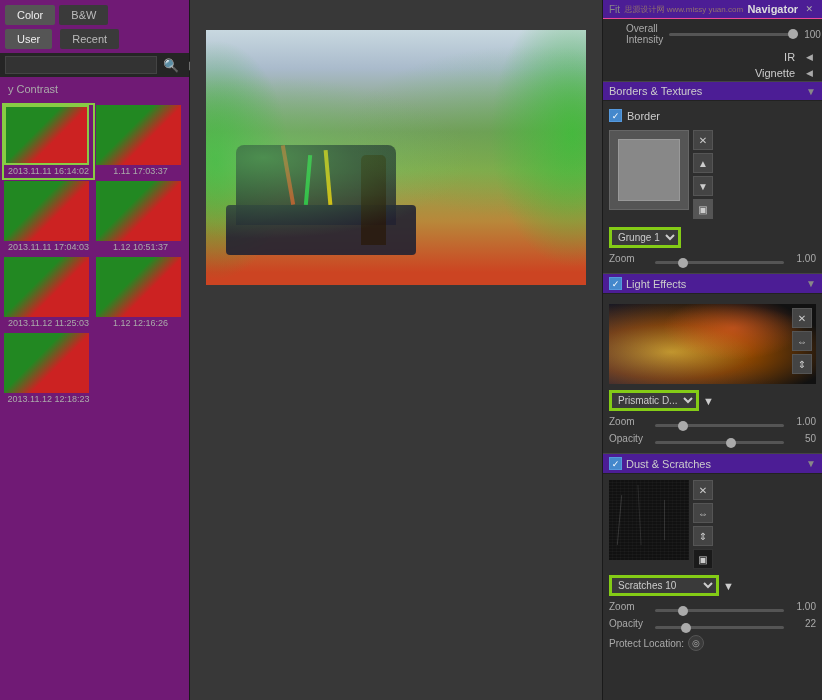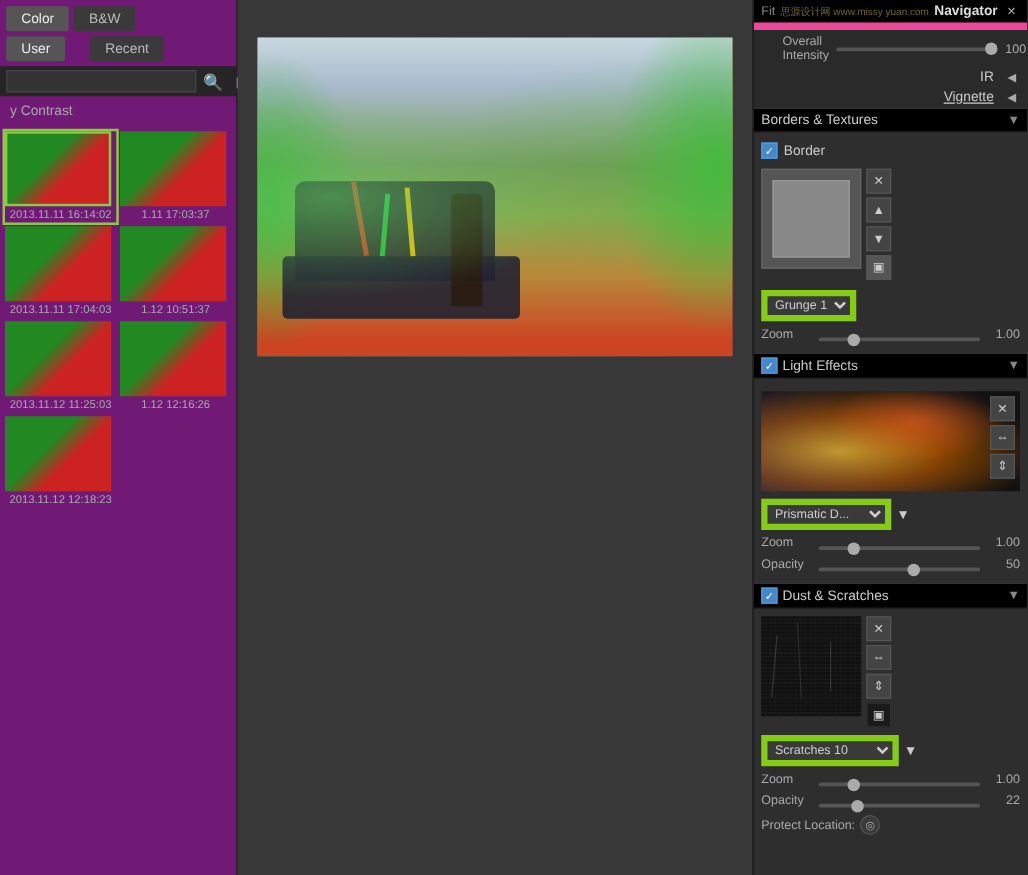--- a/index.html
+++ b/index.html
@@ -39,21 +39,21 @@
       border-radius: 2px;
     }
     .tab-btn.active {
       background: #555;
       color: #eee;
     }
 
     .second-tab-row {
       display: flex;
       padding: 4px 5px;
-      gap: 20px;
+      gap: 8px;
     }
 
     .search-row {
       display: flex;
       align-items: center;
       padding: 3px 5px;
       gap: 3px;
       background: #252525;
     }
     .search-input {
@@ -144,22 +144,22 @@
       display: flex;
       flex-direction: column;
       overflow-y: auto;
     }
 
     .nav-bar {
       display: flex;
       align-items: center;
       justify-content: space-between;
       padding: 3px 6px;
-      background: #000000;
-      border-bottom: 6px solid #ec4899;
+      background: #4c1d95;
+      border-bottom: 1px solid #ec4899;
     }
 
     .nav-title {
       font-size: 11px;
       color: #ddd;
       font-weight: bold;
     }
 
     .overall-row {
       display: flex;
@@ -167,21 +167,21 @@
       padding: 4px 6px;
       gap: 6px;
       background: #2a2a2a;
     }
 
     .section-header {
       display: flex;
       align-items: center;
       justify-content: space-between;
       padding: 3px 6px;
-      background: #000000;
+      background: #4c1d95;
       border-top: 1px solid #444;
       border-bottom: 1px solid #222;
       cursor: pointer;
     }
 
     .section-label {
       font-size: 11px;
       color: #ccc;
     }
 
@@ -246,21 +246,21 @@
 
     .dropdown-row {
       display: flex;
       align-items: center;
       gap: 4px;
       padding: 2px 0;
     }
 
     .mini-select {
       background: #3a3a3a;
-      border: 5px solid #84cc16;
+      border: 3px solid #84cc16;
       color: #ccc;
       font-size: 10px;
       padding: 1px 2px;
     }
 
     .slider-row {
       display: flex;
       align-items: flex-end;
       gap: 6px;
       padding: 3px 0;
@@ -477,21 +477,21 @@
     <input type="range" min="0" max="100" value="100" style="flex: 1 1 0%;">
     <span class="slider-value">100</span>
   </div>
 
   <div class="ir-row">
     <span style="font-size:11px;color:#ccc;margin-right:4px;">IR</span>
     <button class="icon-btn" style="font-size:9px;">◀</button>
   </div>
 
   <div class="vignette-row">
-    <span style="font-size:11px;color:#ccc;margin-right:4px;text-decoration:underline;">Vignette</span>
+    <span style="font-size:11px;color:#ccc;margin-right:4px;">Vignette</span>
     <button class="icon-btn" style="font-size:9px;">◀</button>
   </div>
 
   <div class="section-header">
     <span class="section-label">Borders &amp; Textures</span>
     <span class="section-arrow">▼</span>
   </div>
 
   <div class="borders-section">
     <div class="checkbox-row">
@@ -538,21 +538,21 @@
         <div class="light-preview-overlay"></div>
       </div>
       <div style="position:absolute;top:4px;right:4px;display:flex;flex-direction:column;gap:3px;">
         <button class="ctrl-btn">✕</button>
         <button class="ctrl-btn">⇔</button>
         <button class="ctrl-btn">⇕</button>
       </div>
     </div>
 
     <div class="dropdown-row">
-      <select class="mini-select" style="width:104px;">
+      <select class="mini-select" style="width:90px;">
         <option>Prismatic D...</option>
       </select>
       <span>▼</span>
     </div>
 
     <div class="slider-row">
       <span class="slider-label">Zoom</span>
       <input type="range" min="0" max="5" value="1" step="0.01" style="flex: 1 1 0%;">
       <span class="slider-value">1.00</span>
     </div>

